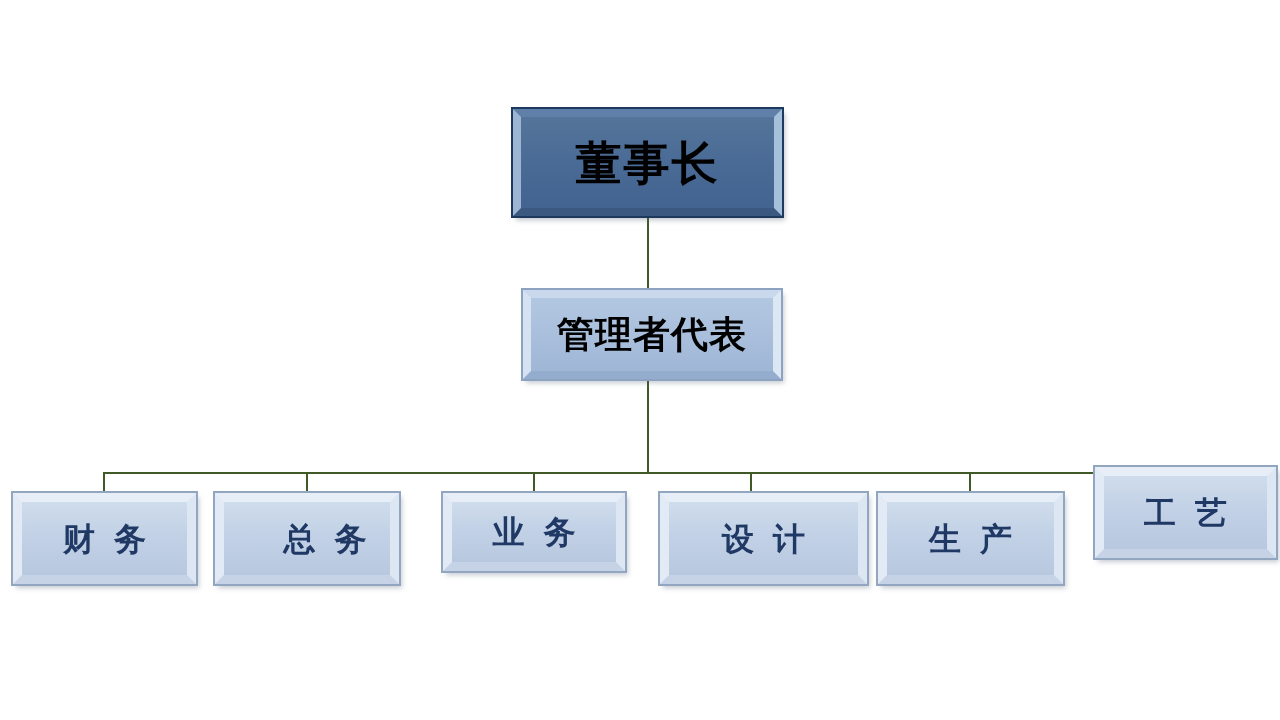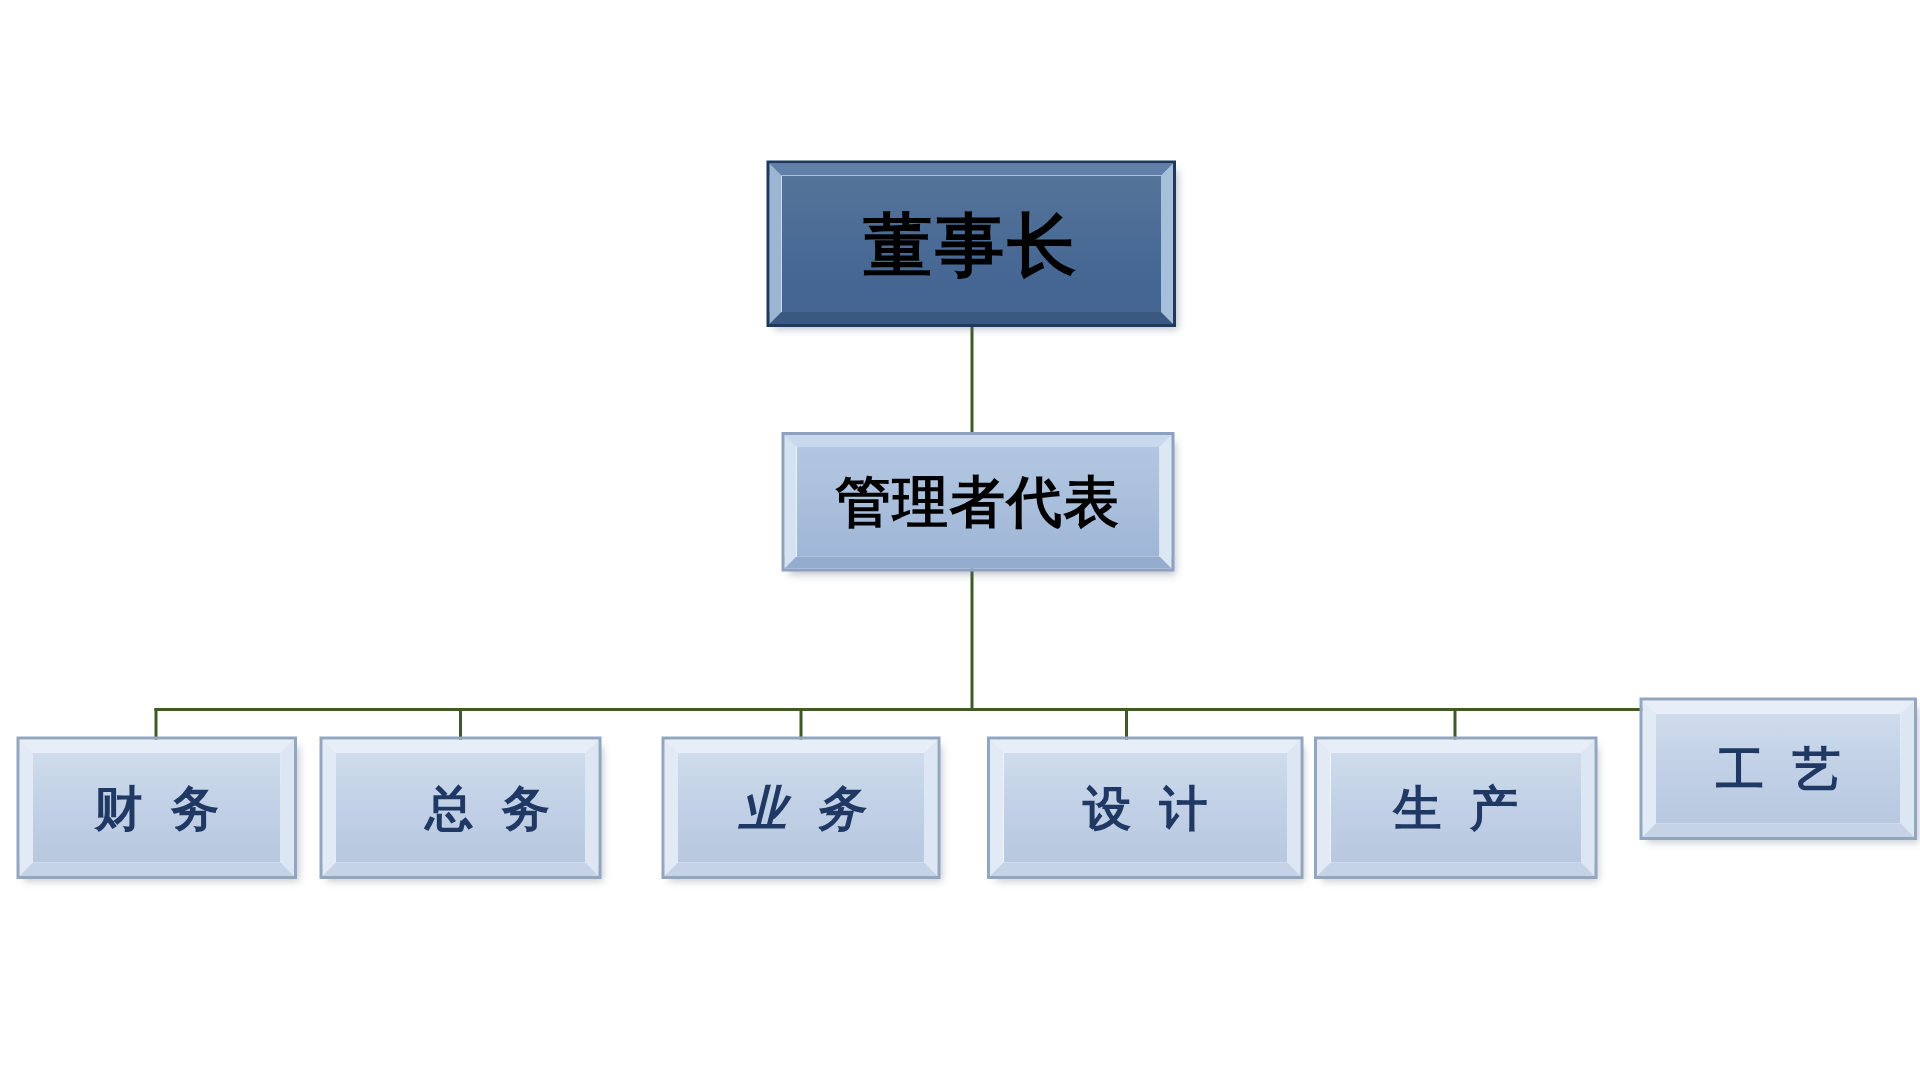--- a/index.html
+++ b/index.html
@@ -106,21 +106,21 @@
   <div class="node mid" style="left:523px; top:290px; width:258px; height:89px;">
     <span class="label">管理者代表</span>
   </div>
 
   <div class="node dept" style="left:13px; top:493px; width:183px; height:91px;">
     <span class="label">财 务</span>
   </div>
   <div class="node dept" style="left:215px; top:493px; width:184px; height:91px;padding-left:36px;">
     <span class="label">总 务</span>
   </div>
-  <div class="node dept" style="left:443px; top:493px; width:182px; height:91px;font-style:italic;">
+  <div class="node dept" style="left:443px; top:493px; width:182px; height:78px;">
     <span class="label">业 务</span>
   </div>
   <div class="node dept" style="left:660px; top:493px; width:207px; height:91px;">
     <span class="label">设 计</span>
   </div>
   <div class="node dept" style="left:878px; top:493px; width:185px; height:91px;">
     <span class="label">生 产</span>
   </div>
   <div class="node dept" style="left:1095px; top:467px; width:181px; height:91px;">
     <span class="label">工 艺</span>

